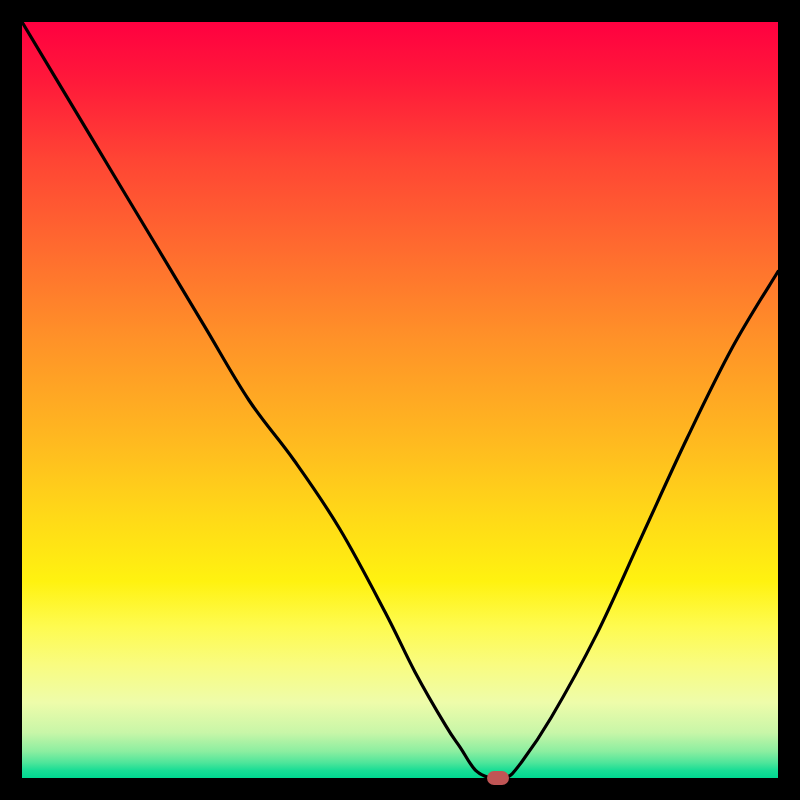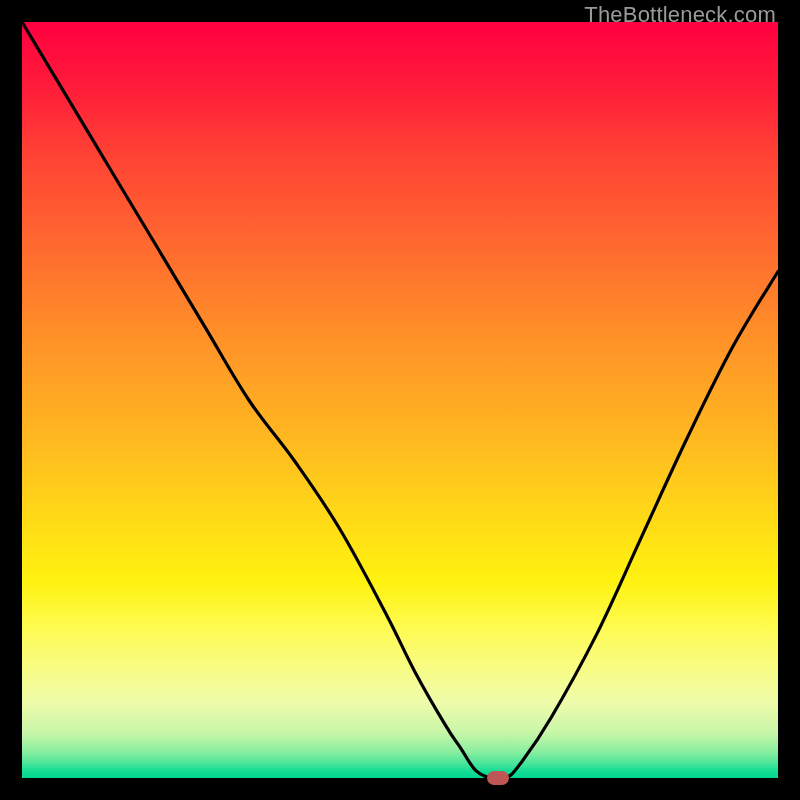--- a/index.html
+++ b/index.html
@@ -67,21 +67,20 @@
     height: 14px;
     border-radius: 7px;
     background: #c05555;
     transform: translate(-50%, -50%);
   }
 </style>
 </head>
 <body>
 
 <div class="frame">
-  <div class="watermark">TheBottleneck.com</div>
 
   <div class="plot">
     <svg class="curve" viewBox="0 0 756 756" preserveAspectRatio="none">
       <path id="curve-path" fill="none" stroke-width="3.2" stroke-linecap="round" stroke-linejoin="round" stroke="#000000" d="M 0.0 0.0 C 8.2 13.6, 29.0 48.4, 45.4 75.6 C 61.7 102.8, 74.4 124.0, 90.7 151.2 C 107.0 178.4, 119.8 199.6, 136.1 226.8 C 152.4 254.0, 165.1 275.2, 181.4 302.4 C 197.8 329.6, 210.5 353.5, 226.8 378.0 C 243.1 402.5, 255.8 415.3, 272.2 438.5 C 288.5 461.6, 301.2 479.3, 317.5 506.5 C 333.8 533.7, 349.3 563.8, 362.9 589.7 C 376.5 615.5, 382.2 629.7, 393.1 650.2 C 404.0 670.6, 415.2 689.5, 423.4 703.1 C 431.5 716.7, 433.0 717.6, 438.5 725.8 C 443.9 733.9, 448.2 743.0, 453.6 748.4 C 459.0 753.9, 463.3 754.6, 468.7 756.0 C 474.2 757.4, 478.4 758.7, 483.8 756.0 C 489.3 753.3, 490.8 751.8, 499.0 740.9 C 507.1 730.0, 515.6 718.7, 529.2 695.5 C 542.8 672.4, 558.2 645.0, 574.6 612.4 C 590.9 579.7, 603.6 549.5, 619.9 514.1 C 636.2 478.7, 649.0 449.8, 665.3 415.8 C 681.6 381.8, 694.3 355.0, 710.6 325.1 C 727.0 295.1, 747.8 263.1, 756.0 249.5"></path>
     </svg>
     <div id="marker" class="marker" style="background: rgb(192, 85, 85); left: 476.28px; top: 756px;"></div>
   </div>
 </div>
 
 </body></html>

